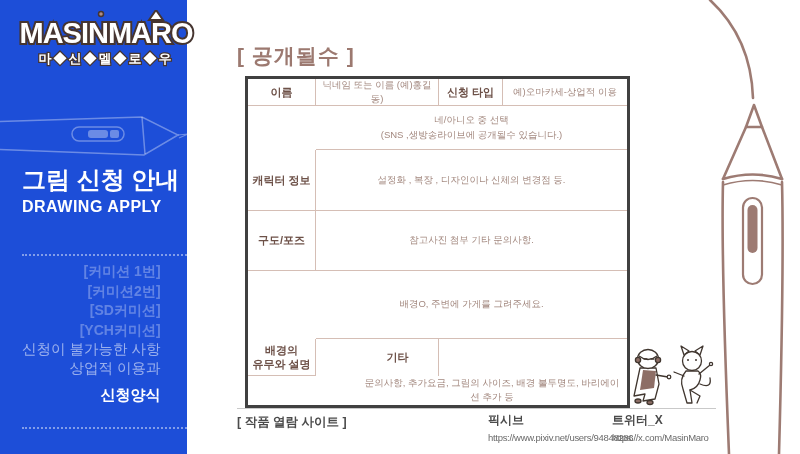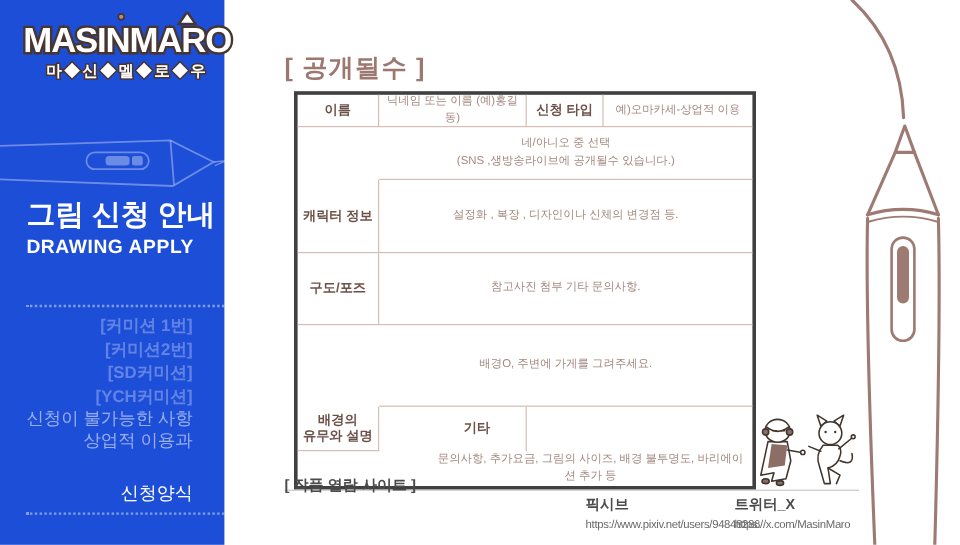--- a/index.html
+++ b/index.html
@@ -11,39 +11,39 @@
   .sidebar { position:absolute; left:0; top:0; width:187px; height:454px; background:#1d4ed8; }
   .logo-wrap { position:absolute; top:10px; left:11px; width:190px; text-align:center; }
   .sb-heading { position:absolute; left:22px; top:166px; color:#ffffff; font-weight:bold; }
   .sb-heading .l1 { font-size:24px; line-height:27px;text-align:right; }
   .sb-heading .l2 { font-size:16px; line-height:27px; letter-spacing:0.5px; }
   .dotted { position:absolute; left:22px; width:168px; border-top:2px dotted rgba(255,255,255,0.45); }
   .dot1 { top:254px; } .dot2 { top:427px; }
   .menu { position:absolute; left:22px; top:262px;text-align:right; }
   .menu-item { font-weight:bold; font-size:14px; color:rgba(255,255,255,0.30); line-height:19.5px; cursor:pointer; }
   .menu-note { font-size:14.5px; color:rgba(255,255,255,0.55); line-height:19px; }
-  .menu-active { margin-top:24px; font-size:15px; font-weight:normal; color:#ffffff; cursor:pointer; }
+  .menu-active { margin-top:8px; font-size:15px; font-weight:bold; color:#ffffff; cursor:pointer; }
   .pen-watermark { position:absolute; left:0; top:108px; }
   
   .main-title { position:absolute; left:237px; top:42px; font-size:21px; font-weight:bold; color:#9c7970; letter-spacing:1px; }
   .apply-table {
     position:absolute; left:245px; top:76px; width:379px;
     display:grid; grid-template-columns:68px 123px 64px 124px;
     grid-template-rows:27px 44px 61px 60px 68px 37px;
     border:3px solid #404040; background:#fff; box-sizing:content-box;
   }
   .cell { border-right:1px solid #d5beb5; border-bottom:1px solid #d5beb5;
     display:flex; align-items:center; justify-content:center; text-align:center; white-space:pre-line; box-sizing:border-box; }
   .cell.last-col { border-right:none; } .cell.last-row { border-bottom:none;margin-left:41px; }
   .th { font-weight:bold; color:#6d5148; font-size:11px; line-height:1.3; }
   .td { color:#a3887f; font-size:9.5px; line-height:1.5; padding:0 6px; }
   .span3 { grid-column:2 / 5; }
   
   .footer-line { position:absolute; left:237px; top:408px; width:479px; border-top:1px solid #c9c9c9; }
-  .footer-label { position:absolute; left:237px; top:396px; font-size:12.5px; font-weight:bold; color:#4b4b4b; }
+  .footer-label { position:absolute; left:237px; top:414px; font-size:12.5px; font-weight:bold; color:#4b4b4b; }
   .site { position:absolute; top:412px; }
   .site1 { left:488px; } .site2 { left:612px; }
   .site-name { font-size:12px; font-weight:bold; color:#4b4b4b; }
   .site-url { font-size:9.5px; letter-spacing:-0.3px; color:#6a6a6a; margin-top:3px; text-decoration:none; display:block; }
   
   .pen-right { position:absolute; left:685px; top:0; }
   .doodles { position:absolute; left:626px; top:344px; }
 </style>
 </head>
 <body>

